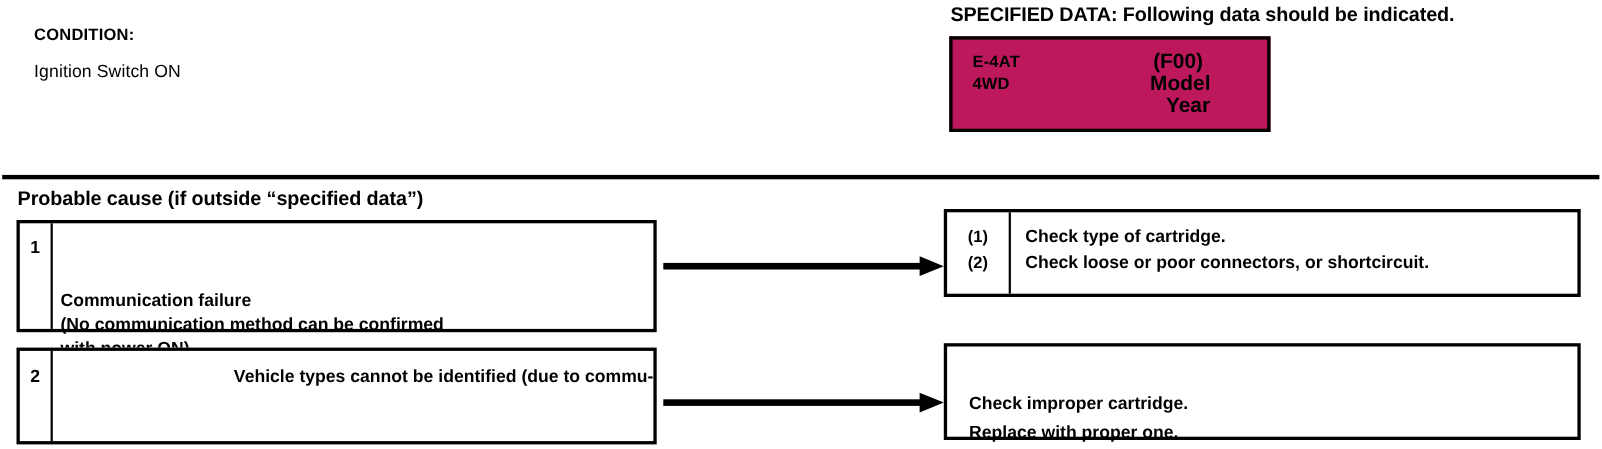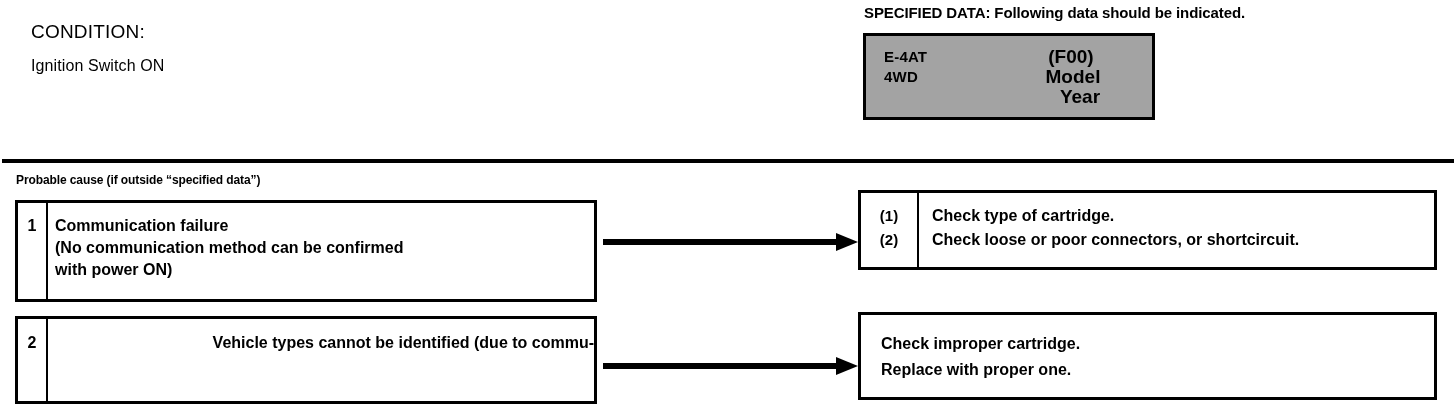--- a/index.html
+++ b/index.html
@@ -19,55 +19,55 @@
   
   .abs { position: absolute; }
 
   
   #condition-block {
     left: 31px;
     top: 22px;
     width: 420px;
   }
   #condition-label {
-    font-size: 19px;
-    font-weight: normal;
+    font-size: 15px;
+    font-weight: bold;
     letter-spacing: 0.2px;
     line-height: 20px;
   }
   #condition-value {
     font-size: 16px;
     font-weight: normal;
     line-height: 20px;
     margin-top: 14px;
     letter-spacing: 0.1px;
   }
 
   
   #specified-data-block {
     left: 864px;
     top: 4px;
     width: 592px;
   }
   #specified-data-heading {
-    font-size: 15px;
+    font-size: 18px;
     font-weight: bold;
     letter-spacing: -0.1px;
     line-height: 18px;
     white-space: nowrap;
   }
   #specified-data-box {
     position: absolute;
     left: 863px;
     top: 33px;
     width: 292px;
     height: 87px;
     border: 3px solid #000;
     box-sizing: border-box;
-    background: #a3a3a3;
+    background: #be185d;
   }
   #specified-data-box .sd-inner {
     position: relative;
     width: 100%;
     height: 100%;
   }
   .sd-left {
     position: absolute;
     left: 18px;
     top: 11px;
@@ -95,21 +95,21 @@
     top: 159px;
     width: 1452px;
     height: 4px;
     background: #000;
   }
 
   
   #probable-cause-heading {
     left: 16px;
     top: 171px;
-    font-size: 12px;
+    font-size: 18px;
     font-weight: bold;
     letter-spacing: -0.1px;
     line-height: 18px;
     white-space: nowrap;
   }
 
   
   .flow-box {
     position: absolute;
     border: 3px solid #000;
@@ -145,20 +145,21 @@
     top: 200px;
     width: 582px;
     height: 102px;
   }
   #cause-box-1 .num-col {
     width: 30px;
     padding-top: 12px;
   }
   #cause-box-1 .text-col {
     padding: 12px 11px 0 7px;
+    margin-top: 48px;
   }
 
   
   #cause-box-2 {
     left: 15px;
     top: 316px;
     width: 582px;
     height: 88px;
   }
   #cause-box-2 .num-col {
@@ -191,20 +192,21 @@
   
   #action-box-2 {
     left: 858px;
     top: 312px;
     width: 579px;
     height: 88px;
   }
   #action-box-2 .text-col {
     padding: 16px 0 0 20px;
     line-height: 26px;
+    margin-top: 24px;
   }
 
   
   .arrow {
     position: absolute;
     height: 18px;
   }
   .arrow .shaft {
     position: absolute;
     left: 0;

